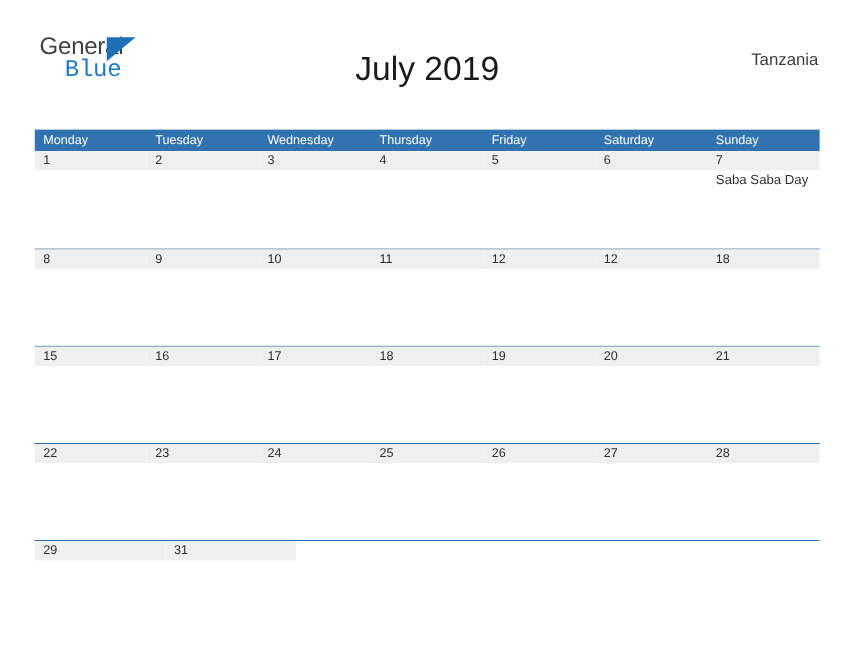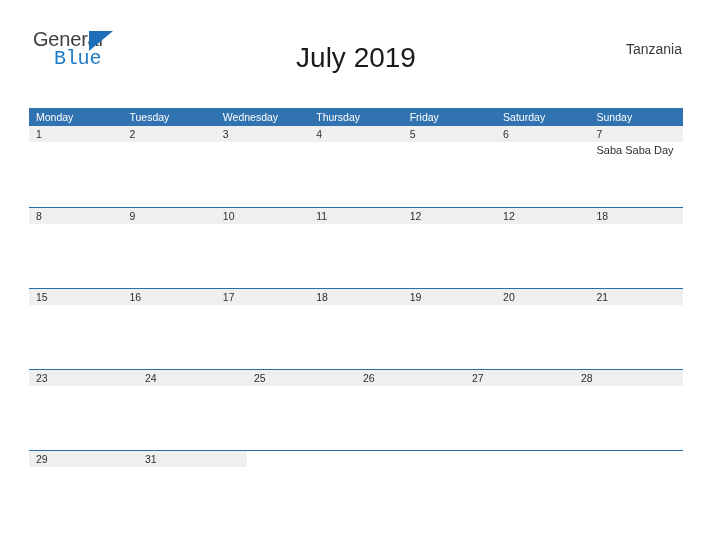--- a/index.html
+++ b/index.html
@@ -283,20 +283,24 @@
         <div class="day-events"></div>
       </div>
       <div class="day-cell">
         <span class="day-number">21</span>
         <div class="day-events"></div>
       </div>
     </div>
 
     <div class="week">
       <div class="day-cell">
+        <span class="day-number">22</span>
+        <div class="day-events"></div>
+      </div>
+      <div class="day-cell">
         <span class="day-number">23</span>
         <div class="day-events"></div>
       </div>
       <div class="day-cell">
         <span class="day-number">24</span>
         <div class="day-events"></div>
       </div>
       <div class="day-cell">
         <span class="day-number">25</span>
         <div class="day-events"></div>

